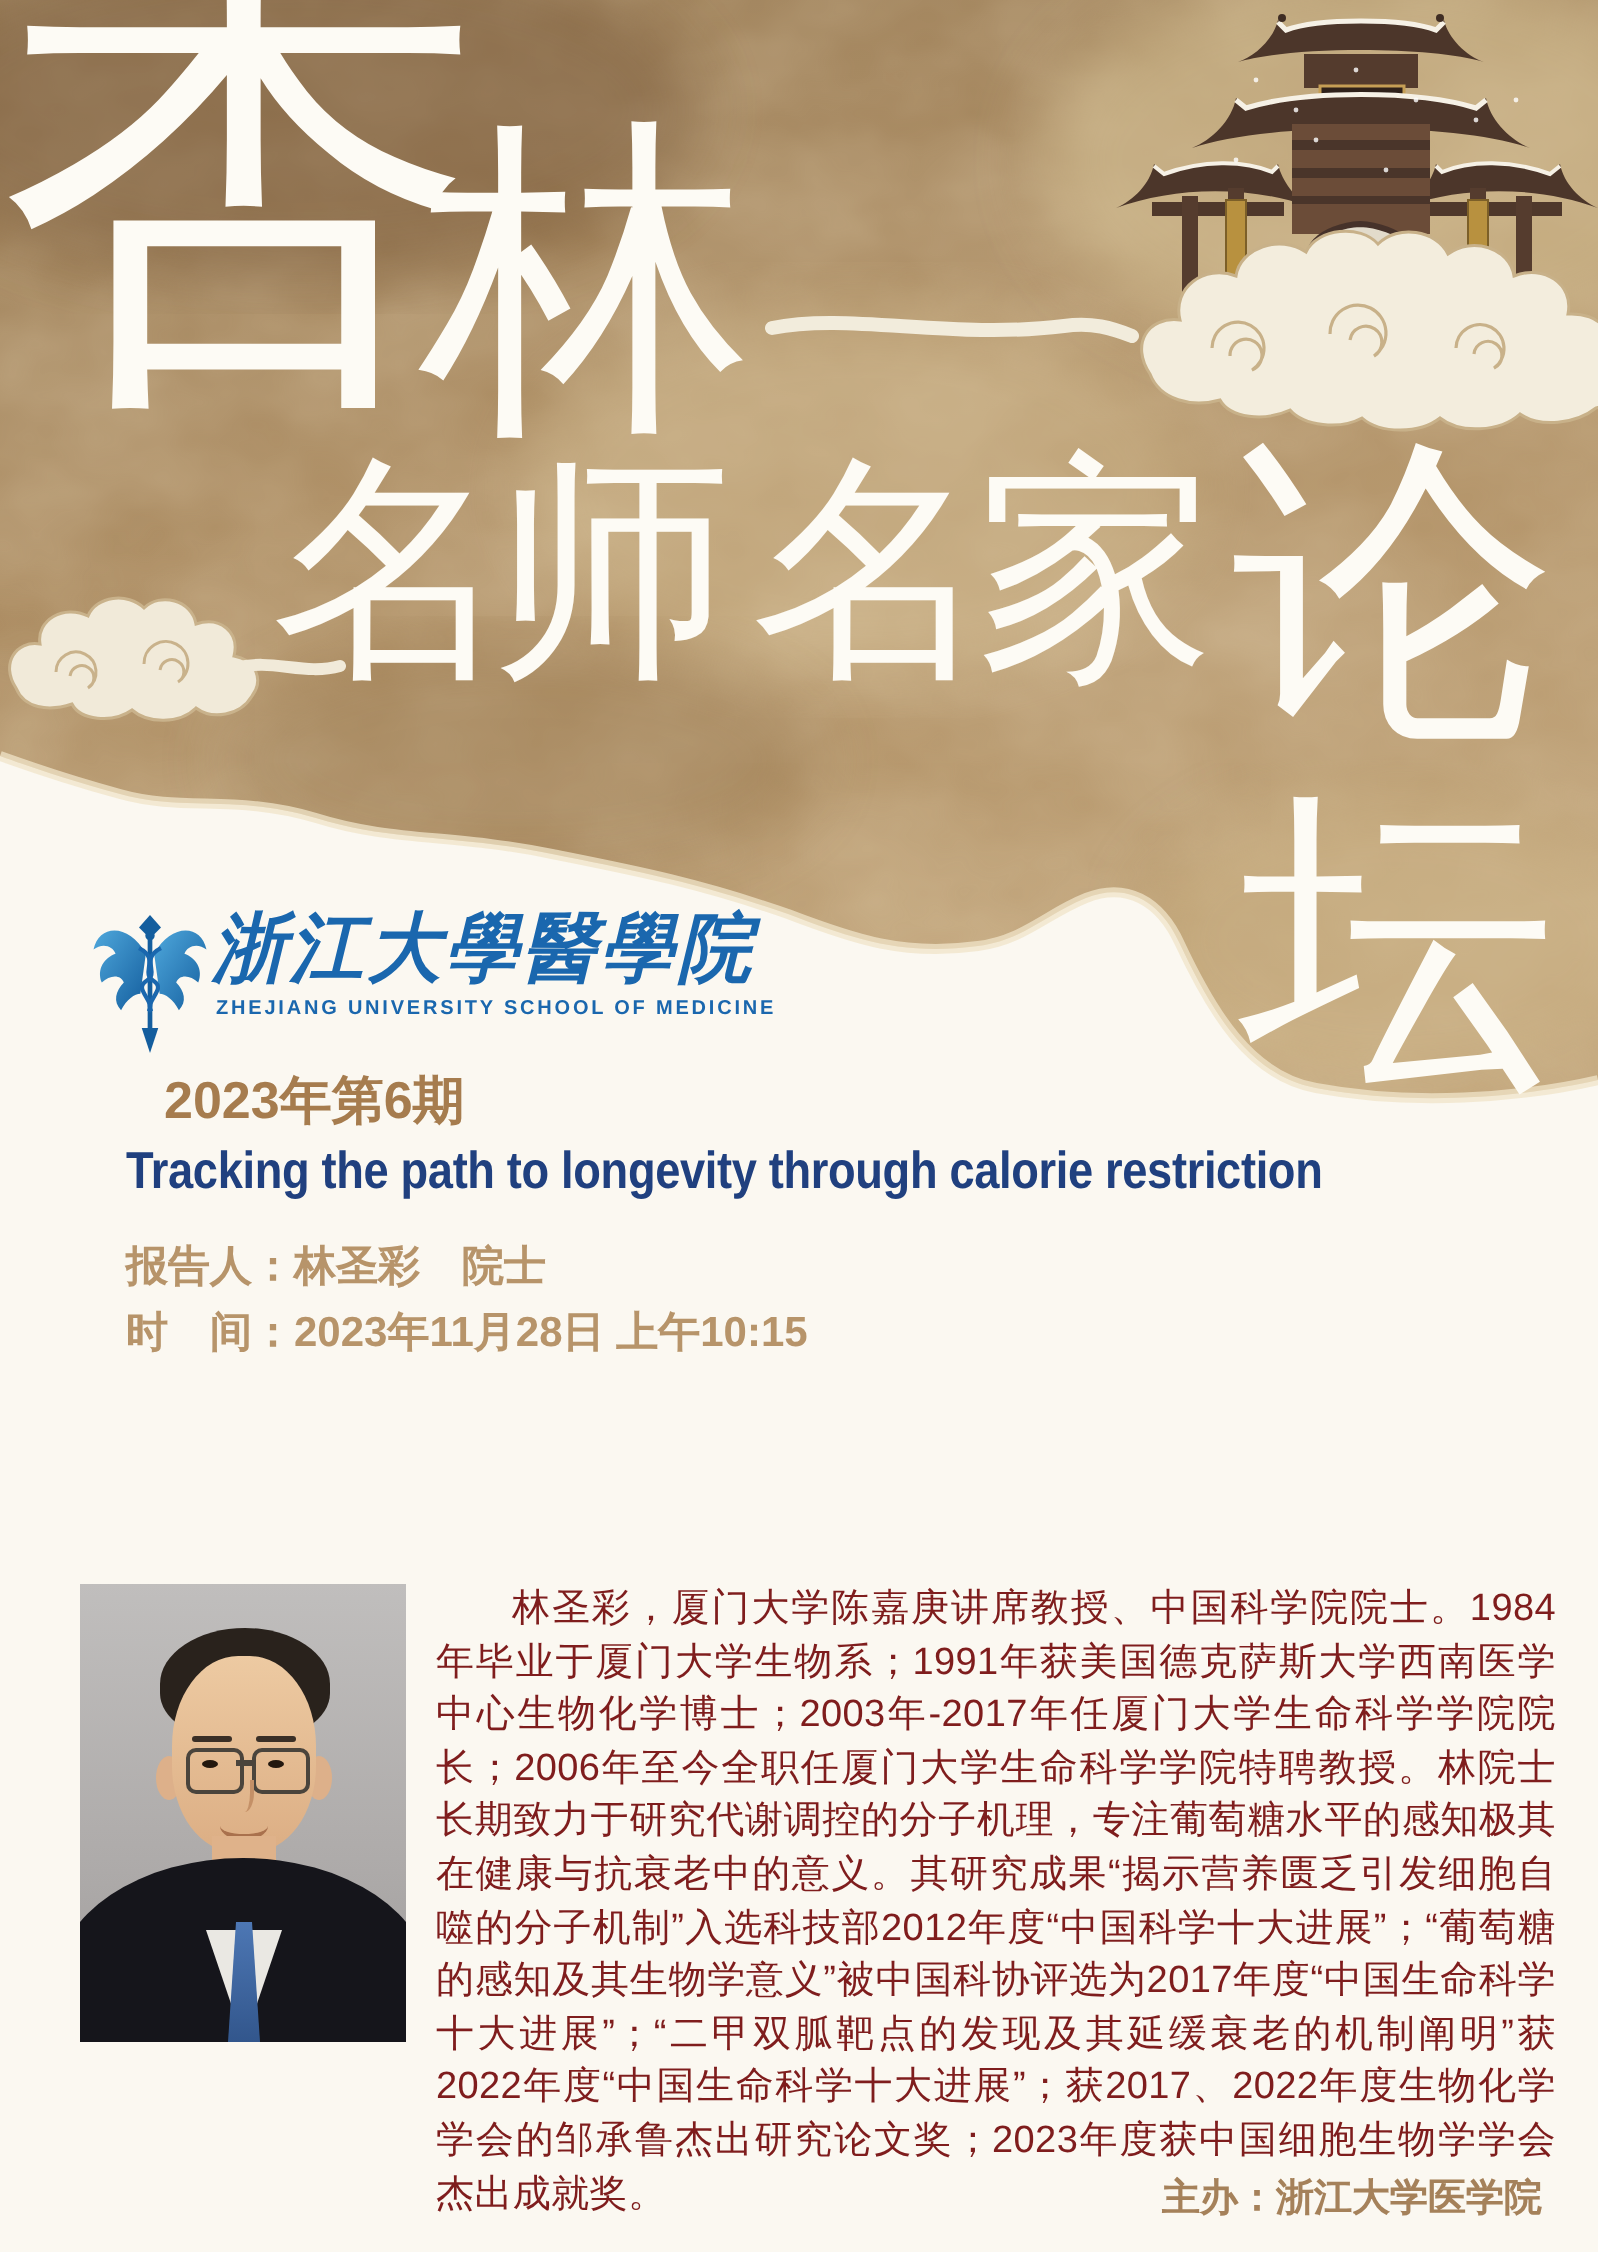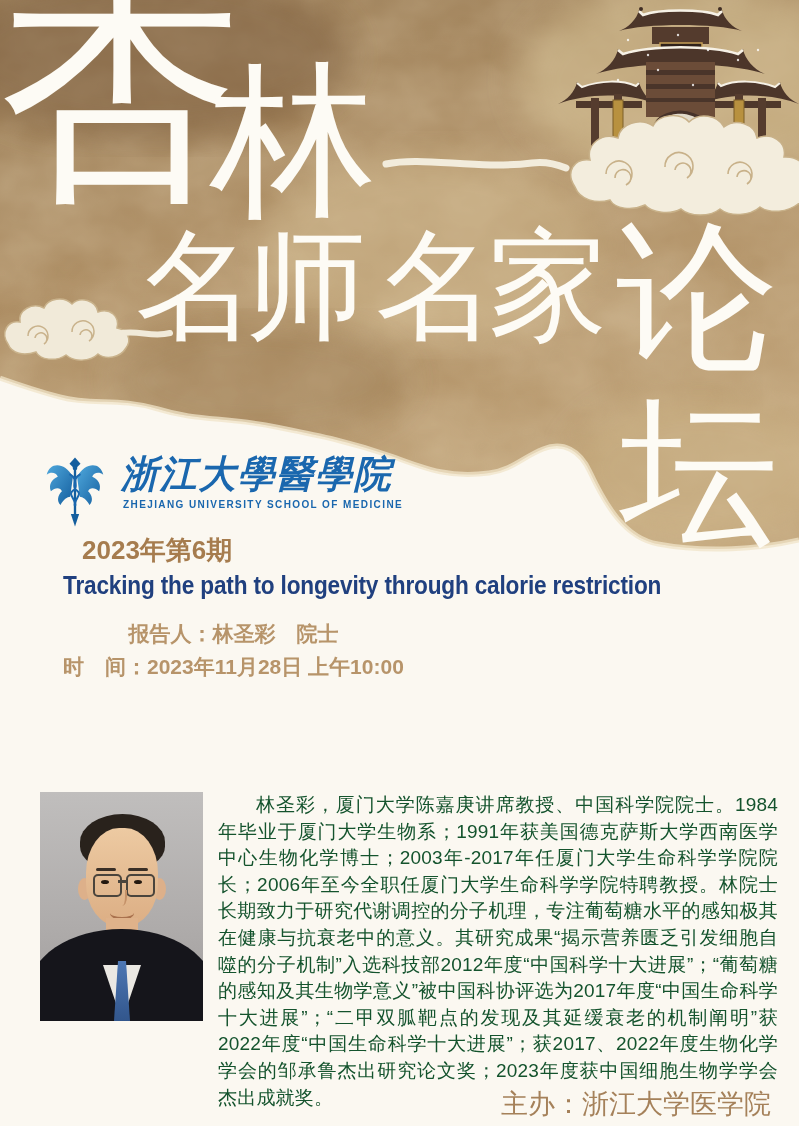--- a/index.html
+++ b/index.html
@@ -18,45 +18,45 @@
   #c-xing{left:0px;top:-30px;font-size:240px;}
   #c-lin{left:210px;top:58px;font-size:166px;}
   #c-m1{left:136px;top:226px;font-size:120px;}
   #c-shi{left:246px;top:226px;font-size:120px;}
   #c-m2{left:376px;top:226px;font-size:120px;}
   #c-jia{left:488px;top:226px;font-size:120px;}
   #c-lun{left:616px;top:216px;font-size:162px;}
   #c-tan{left:620px;top:392px;font-size:158px;}
   
   .logo-row{position:absolute;left:44px;top:452px;display:flex;align-items:flex-start;z-index:8;}
-  .logo-text{margin-left:15px;}
+  .logo-text{margin-left:0;}
   .logo-cn{
     font-family:"DejaVu Serif","Liberation Serif",serif;
     font-style:italic;font-weight:700;font-size:38px;line-height:1.15;
     color:#1a67ae;letter-spacing:2px;transform:scaleX(.97);transform-origin:left;
   }
   .logo-en{
     font-size:10px;font-weight:700;color:#1a67ae;letter-spacing:1.4px;
     margin-top:3px;margin-left:2px;
   }
   
   .issue{position:absolute;left:82px;top:533px;font-size:26px;font-weight:700;color:#a67c4e;z-index:8;}
   .title{
     position:absolute;left:63px;top:570px;width:760px;z-index:8;
     font-size:26px;font-weight:700;color:#20407f;letter-spacing:-.2px;
     transform:scaleX(.87);transform-origin:left center;white-space:nowrap;
   }
   .info{position:absolute;left:63px;top:617px;z-index:8;font-size:21px;font-weight:600;color:#b7946a;}
-  .info-row{height:33px;line-height:33px;white-space:pre-wrap;text-align:center;}
+  .info-row{height:33px;line-height:33px;white-space:pre-wrap;}
   .bio-row{position:absolute;left:40px;top:792px;width:738px;display:flex;z-index:8;}
   .bio-text{
-    margin:0 0 0 15px;flex:1;font-size:19px;line-height:26.6px;color:#14532d;
+    margin:0 0 0 15px;flex:1;font-size:19px;line-height:26.6px;color:#7f1d1d;
     text-align:justify;text-indent:2em;letter-spacing:.2px;
   }
-  .organizer{position:absolute;right:28px;top:1086px;font-size:27px;font-weight:400;color:#a5815a;z-index:8;}
+  .organizer{position:absolute;right:28px;top:1086px;font-size:19px;font-weight:700;color:#a5815a;z-index:8;}
   
   .photo{position:relative;width:163px;height:229px;flex:0 0 163px;overflow:hidden;
          background:linear-gradient(180deg,#c0bebd 0%,#aeabaa 60%,#9f9c9b 100%);}
   .photo .hair{position:absolute;top:22px;left:40px;width:85px;height:56px;background:#29221c;border-radius:50% 50% 42% 42%;}
   .photo .ear{position:absolute;top:86px;width:13px;height:22px;background:#ddb08a;border-radius:50%;}
   .photo .ear.l{left:38px;}  .photo .ear.r{left:113px;}
   .photo .face{position:absolute;top:36px;left:46px;width:72px;height:98px;
       background:linear-gradient(#edcaa2,#dcae84);border-radius:46% 46% 44% 44%;}
   .photo .brow{position:absolute;top:40px;width:20px;height:3px;background:#3a2f26;border-radius:2px;}
   .photo .brow.l{left:10px;} .photo .brow.r{left:42px;}
@@ -219,21 +219,21 @@
       <div class="logo-cn">浙江大學醫學院</div>
       <div class="logo-en">ZHEJIANG UNIVERSITY SCHOOL OF MEDICINE</div>
     </div>
   </div>
 
   <div class="issue">2023年第6期</div>
   <h1 class="title" style="margin:0;">Tracking the path to longevity through calorie restriction</h1>
 
   <div class="info">
     <div class="info-row">报告人：林圣彩　院士</div>
-    <div class="info-row">时　间：2023年11月28日 上午10:00</div>
+    <div class="info-row">时　间：2023年11月28日 上午10:15</div>
   </div>
 
   <div class="bio-row">
     <div class="photo">
       <div class="hair"></div>
       <div class="ear l"></div>
       <div class="ear r"></div>
       <div class="face">
         <div class="brow l"></div>
           <div class="brow r"></div>

